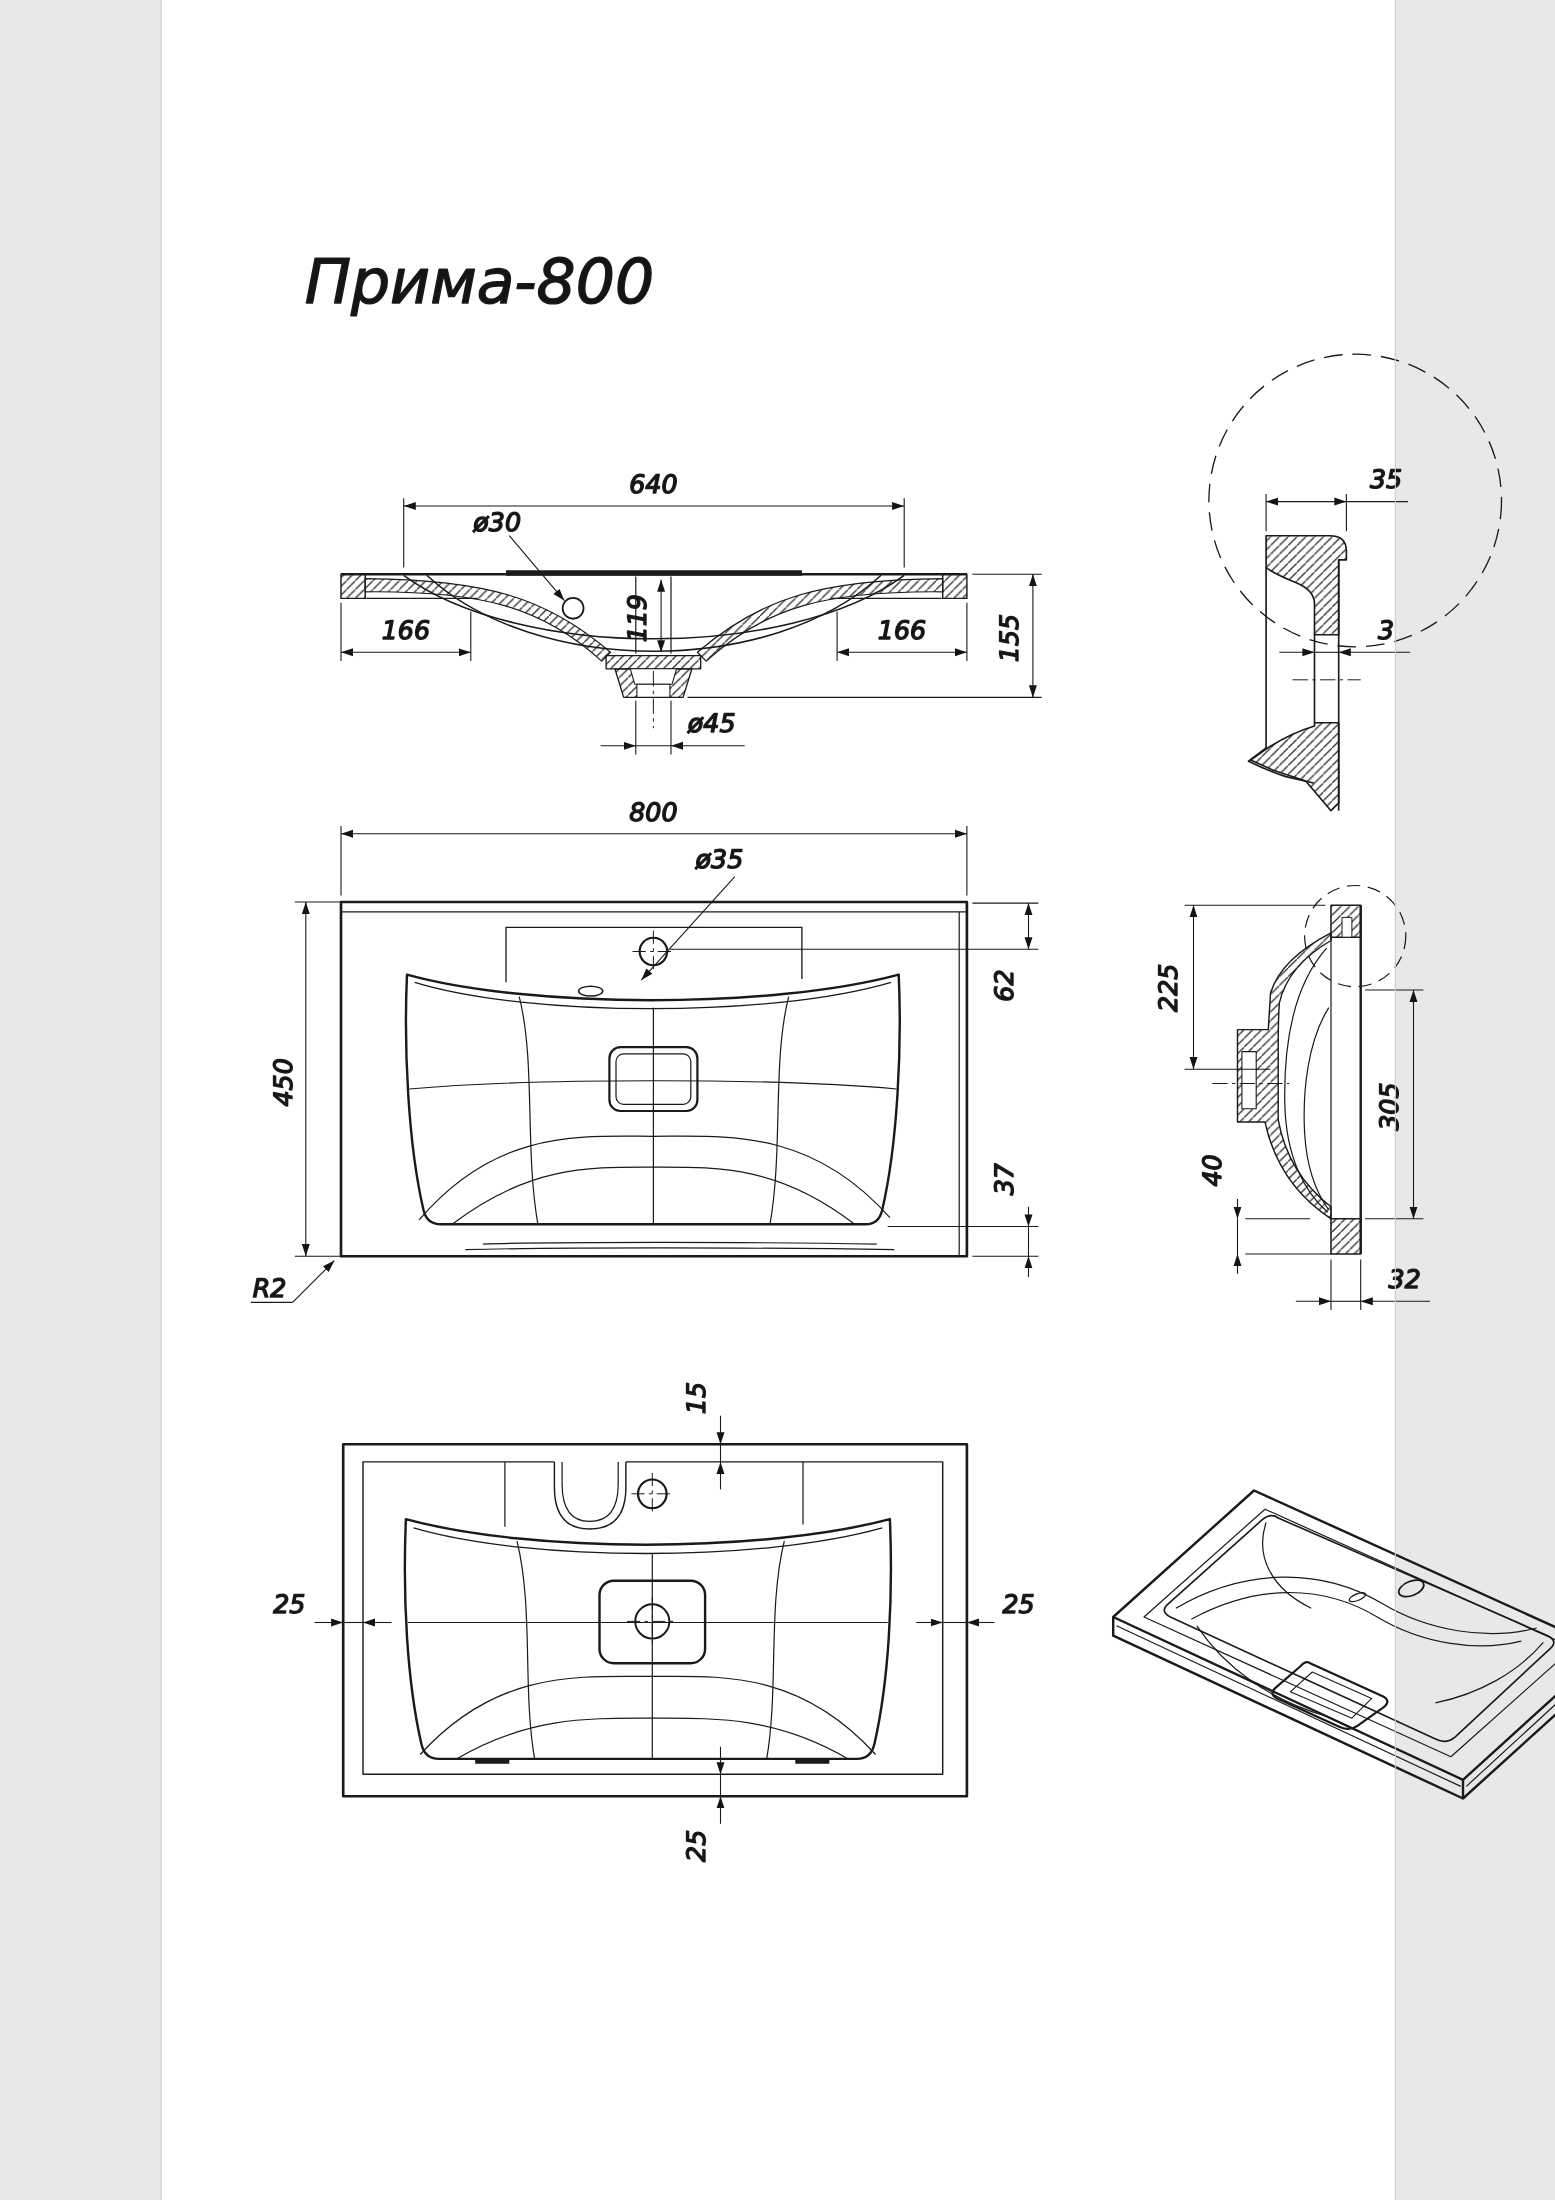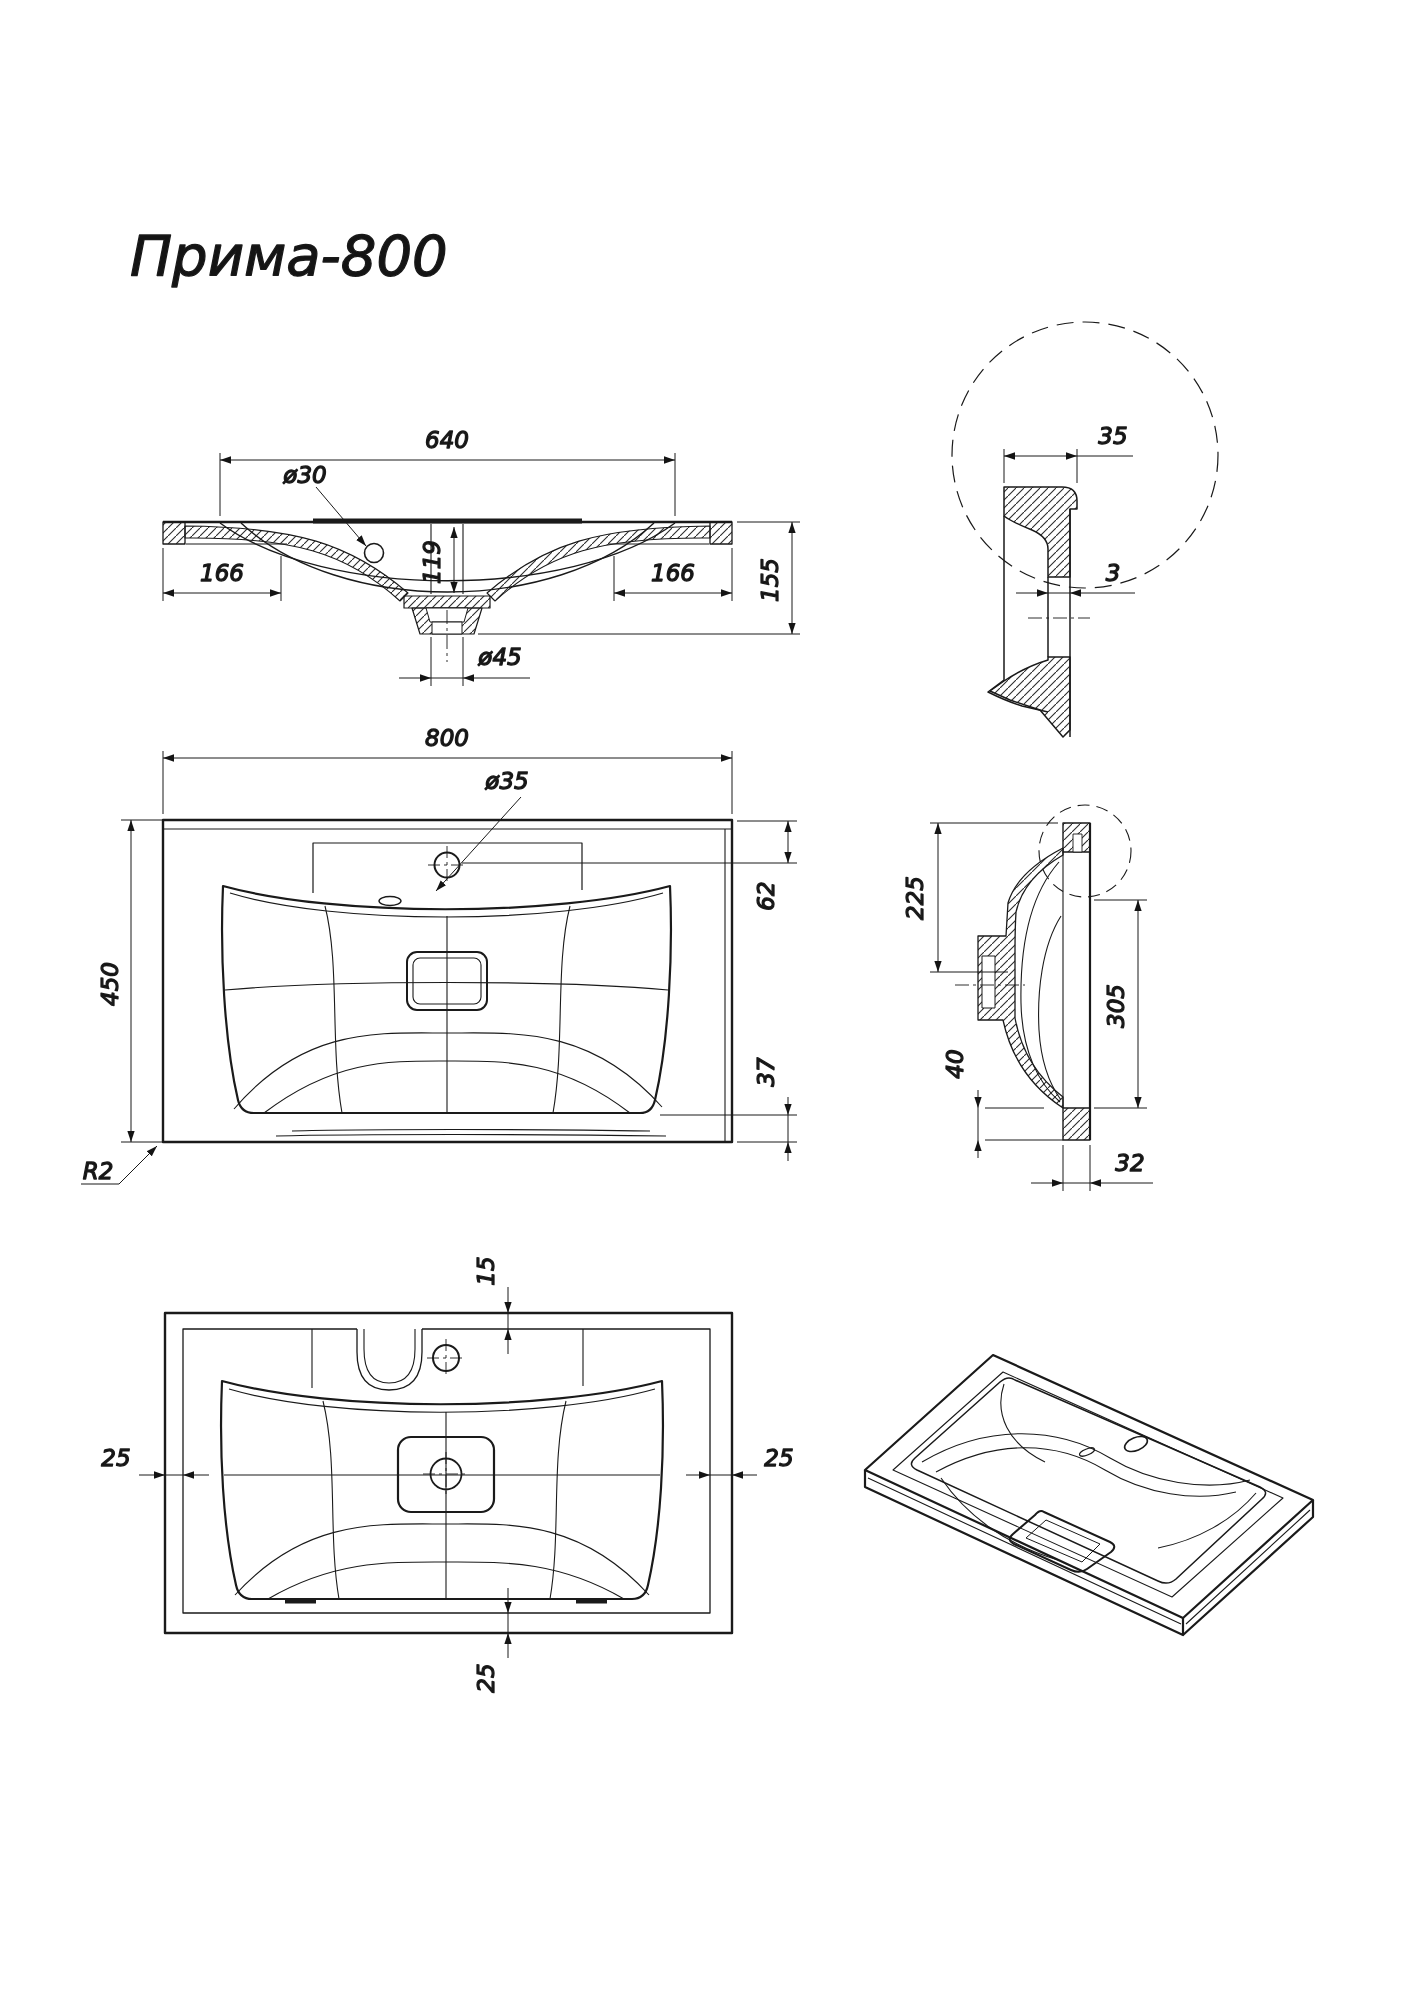--- a/index.html
+++ b/index.html
@@ -1,16 +1,16 @@
 <!DOCTYPE html>
 <html><head>
 <meta charset="utf-8">
 <style>
   html,body{margin:0;padding:0;background:#e8e8e8;}
-  .sheet{position:relative;width:1414px;height:2000px;background:#ffffff;margin:0 auto;
+  .sheet{position:relative;width:1121px;height:2000px;background:#ffffff;margin:0 auto;
          outline:1px solid #cfcfcf;font-family:"DejaVu Sans",sans-serif;}
   svg{display:block;width:1414px;height:2000px;}
   .dim{font:italic 23px "DejaVu Sans",sans-serif;fill:#141414;}
   .ttl{font:italic 56px "DejaVu Sans",sans-serif;fill:#141414;}
 </style>
 </head>
 <body>
 
 <div class="sheet">
 <svg viewBox="0 0 1414 2000" xmlns="http://www.w3.org/2000/svg">

